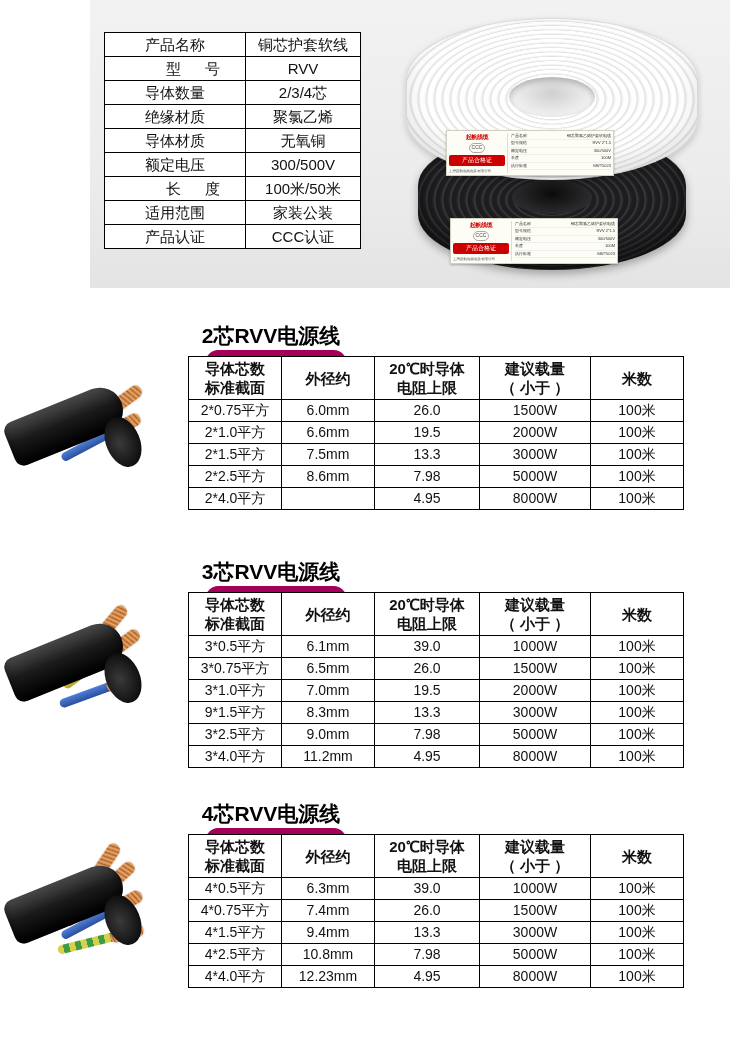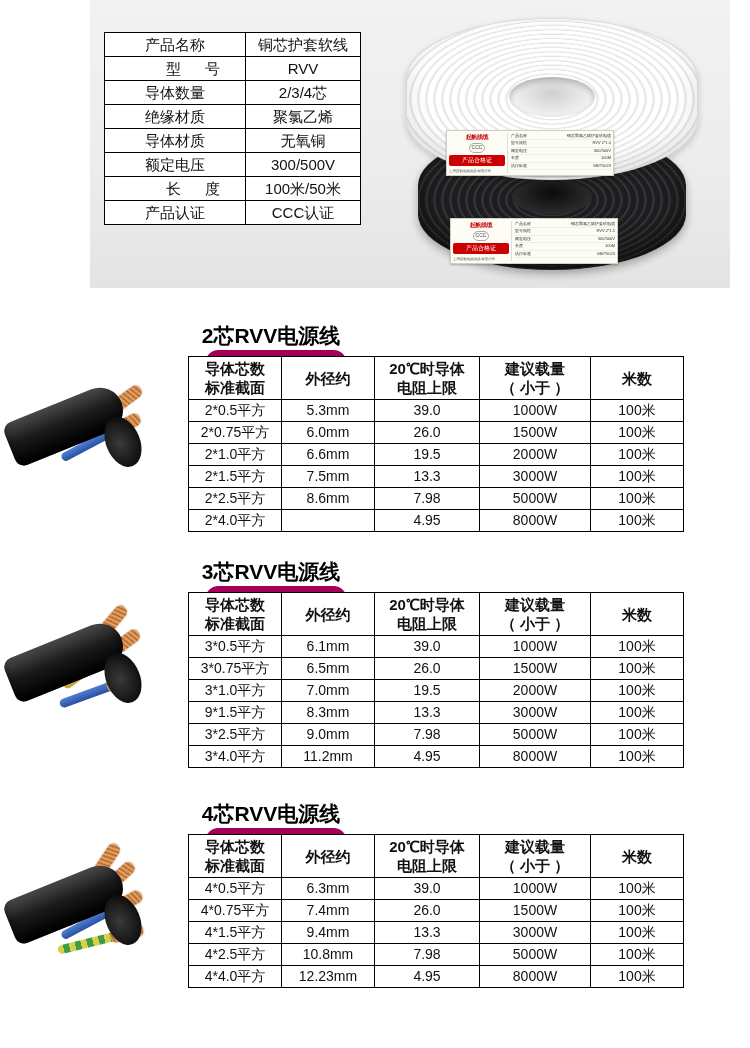--- a/index.html
+++ b/index.html
@@ -347,20 +347,24 @@
         </tr>
         <tr>
           <td class="label">额定电压</td>
           <td class="value">300/500V</td>
         </tr>
         <tr>
           <td class="label spaced">长  度</td>
           <td class="value">100米/50米</td>
         </tr>
         <tr>
+          <td class="label">适用范围</td>
+          <td class="value">家装公装</td>
+        </tr>
+        <tr>
           <td class="label">产品认证</td>
           <td class="value">CCC认证</td>
         </tr>
       </tbody>
   </table>
 
   <div class="coil-wrap">
     <div class="coil-black">
       <div class="coil-black-hole"></div>
     </div>
@@ -454,27 +458,20 @@
         <tr id="head-0">
           <th class="c0">导体芯数<br>标准截面</th>
           <th class="c1">外径约</th>
           <th class="c2">20℃时导体<br>电阻上限</th>
           <th class="c3">建议载量<br>（ 小于 ）</th>
           <th class="c4">米数</th>
         </tr>
       </thead>
     <tbody id="body-0">
         <tr>
-          <td>2*0.5平方</td>
-          <td>5.3mm</td>
-          <td>39.0</td>
-          <td>1000W</td>
-          <td>100米</td>
-        </tr>
-        <tr>
           <td>2*0.75平方</td>
           <td>6.0mm</td>
           <td>26.0</td>
           <td>1500W</td>
           <td>100米</td>
         </tr>
         <tr>
           <td>2*1.0平方</td>
           <td>6.6mm</td>
           <td>19.5</td>

